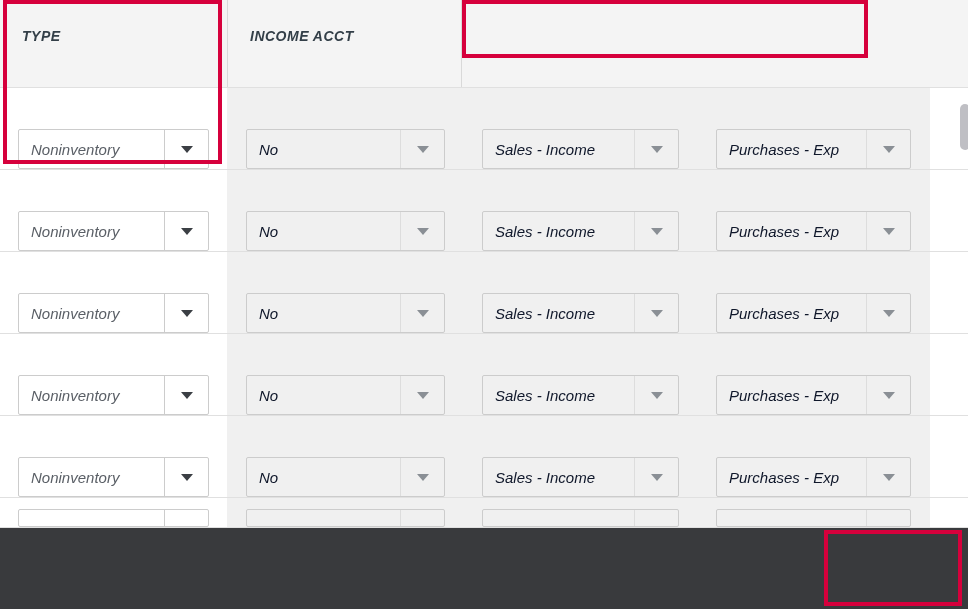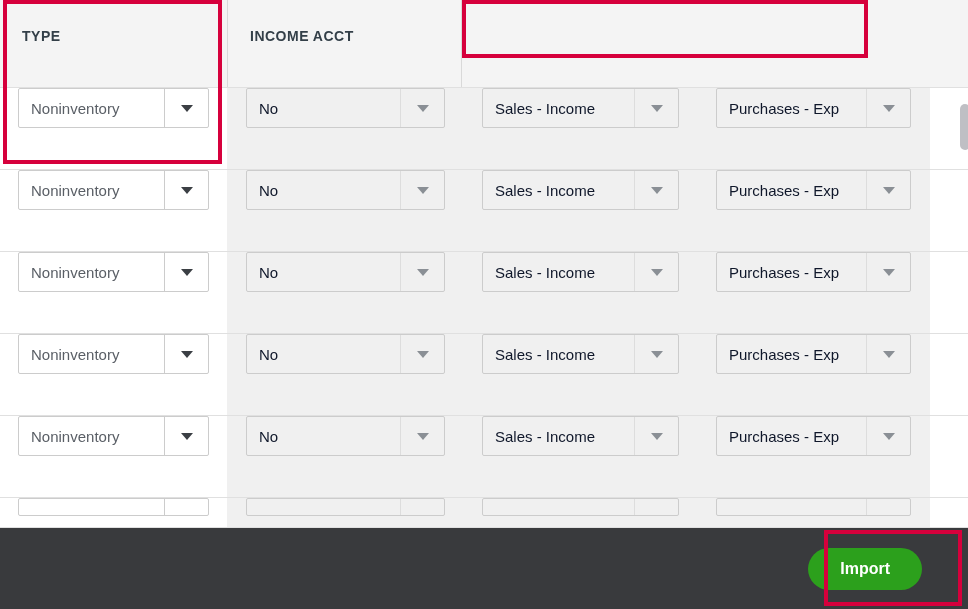--- a/index.html
+++ b/index.html
@@ -9,20 +9,21 @@
       width: 968px;
       height: 609px;
       overflow: hidden;
       position: relative;
     }
     .table-wrap {
       width: 100%;
       height: 528px;
       overflow: hidden;
       position: relative;
+      font-style: italic;
     }
     .header-row {
       display: flex;
       height: 88px;
       background: #f4f4f4;
       border-bottom: 1px solid #e0e0e0;
       position: relative;
     }
     .header-cell {
       border-right: 1px solid #d9d9d9;
@@ -43,21 +44,21 @@
       overflow-y: scroll;
     }
     .data-row {
       display: flex;
       height: 82px;
       border-bottom: 1px solid #e0e0e0;
     }
     .data-cell {
       border-right: 1px solid #f0f0f0;
       display: flex;
-      align-items: flex-start;
+      align-items: flex-end;
       padding: 0 18px;
       background: #fff;
     }
     .data-cell.disabled { background: #f0f0f0; }
 
     .select-field {
       display: flex;
       align-items: center;
       width: 100%;
       height: 40px;
@@ -353,14 +354,13 @@
           <span class="select-value"></span>
           <span class="select-caret"></span>
         </div>
       </div>
     </div>
   </div>
 </div>
 
 <div class="footer-bar">
   <div class="highlight" style="left:824px; top:2px; width:138px; height:76px;"></div>
-  <button class="import-btn">Import</button>
 </div>
 
 </body></html>

